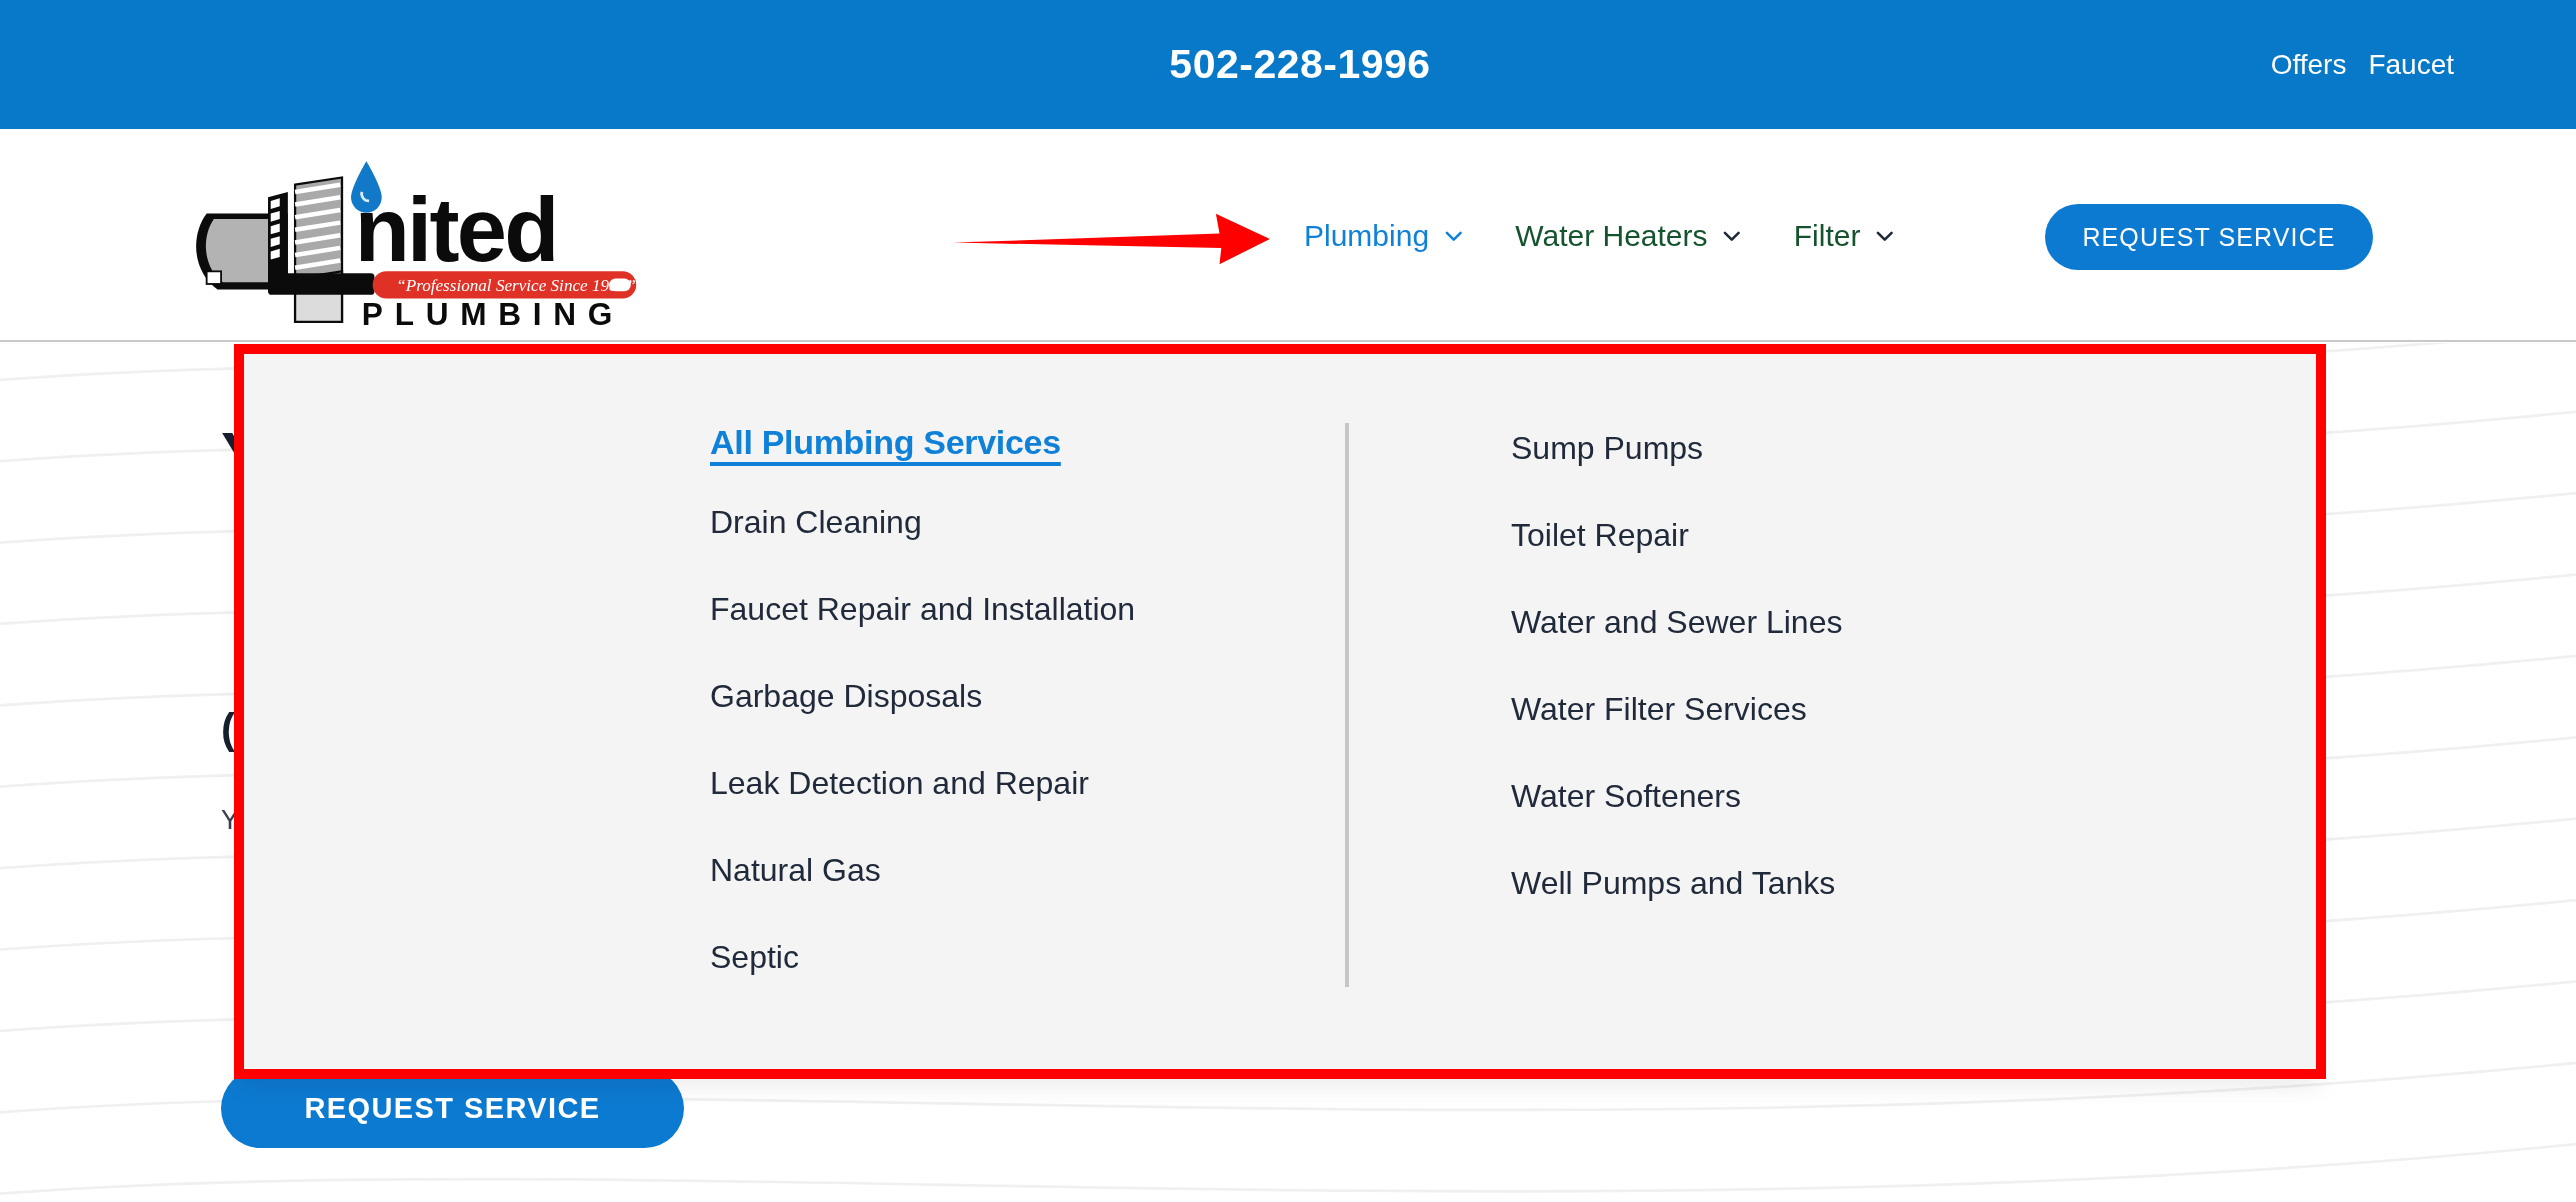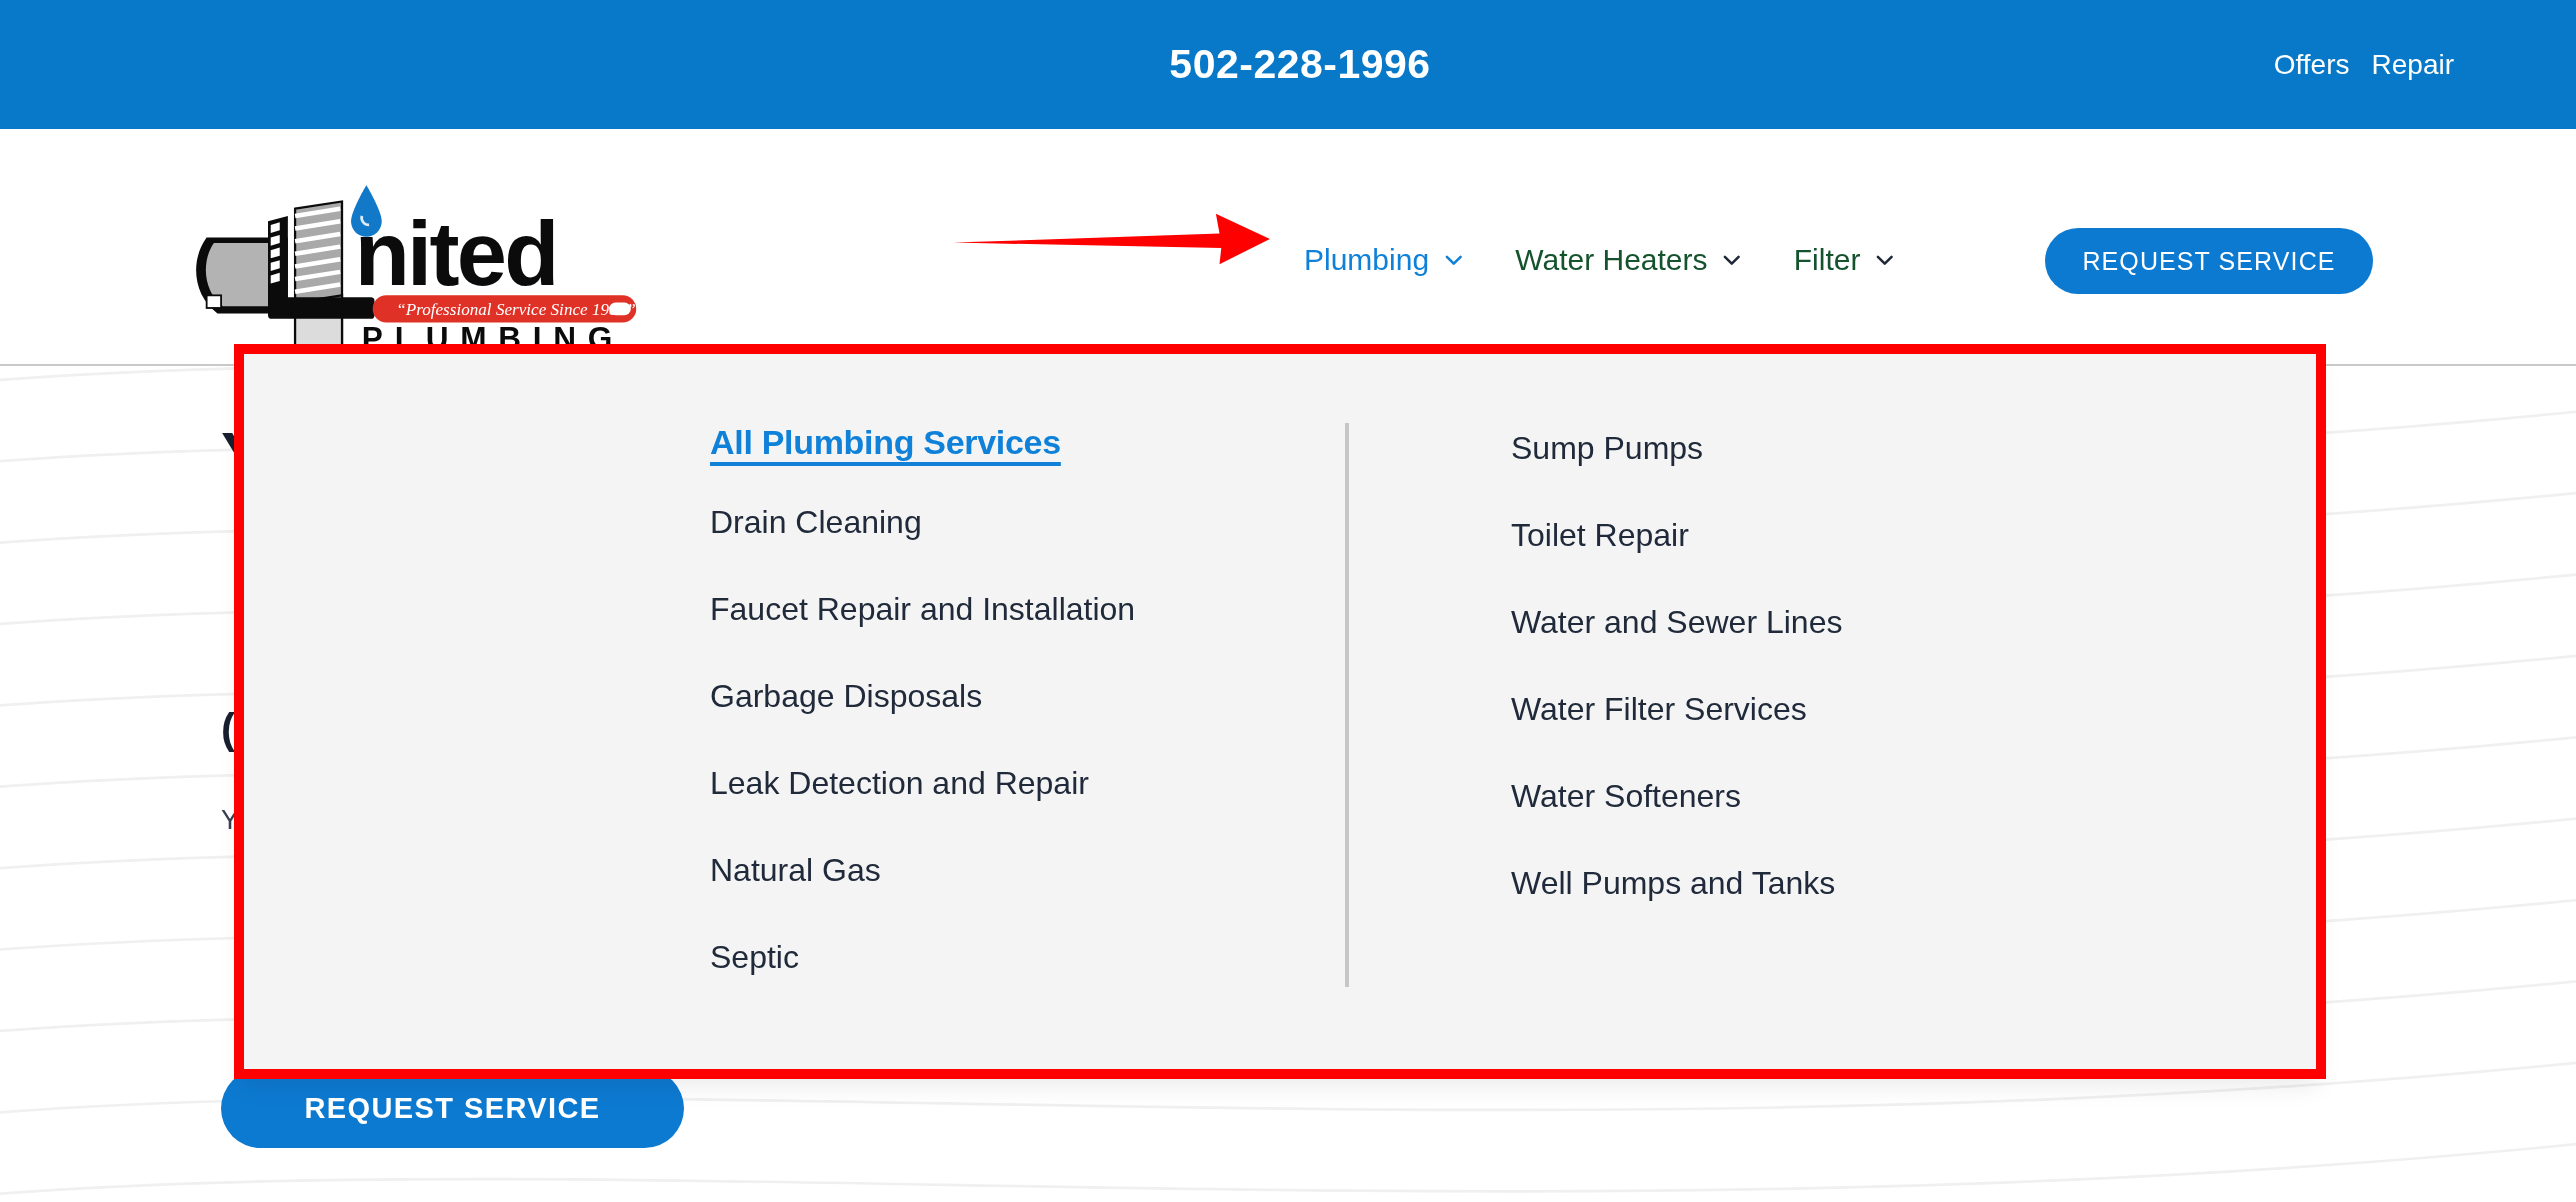--- a/index.html
+++ b/index.html
@@ -57,21 +57,20 @@
     font-weight:400;
   }
 
   
   .header {
     position:absolute; left:0; top:129px;
     width:2576px; height:213px;
     background:#ffffff;
     border-bottom:2.7px solid #c9c9c9;
     z-index:6;
-    margin-top:24px;
   }
 
   
   .logo {
     position:absolute; left:181px; top:16.3px;
     width:461px; height:185px;
     text-decoration:none;
     display:block;
   }
   .logo svg { width:461px; height:185px; display:block; }
@@ -255,21 +254,21 @@
 y
 H</div>
     </div>
   </div>
   <button class="cta-hero">REQUEST SERVICE</button>
 
   <div class="topbar">
     <a class="topbar-phone" href="#">502-228-1996</a>
     <div class="topbar-links">
       <a href="#">Offers</a>
-      <a href="#">Repair</a>
+      <a href="#">Faucet</a>
     </div>
   </div>
 
   <div class="header">
 
     <a class="logo" href="#">
       <svg viewBox="0 0 510 205" aria-hidden="true">
 
         <path d="M28 76 C10 100 12 140 40 160 L118 160 L118 76 Z" fill="#0b0b0b"></path>
         <path d="M36 82 C22 102 24 136 46 152 L112 152 L112 82 Z" fill="#b3b3b3"></path>

